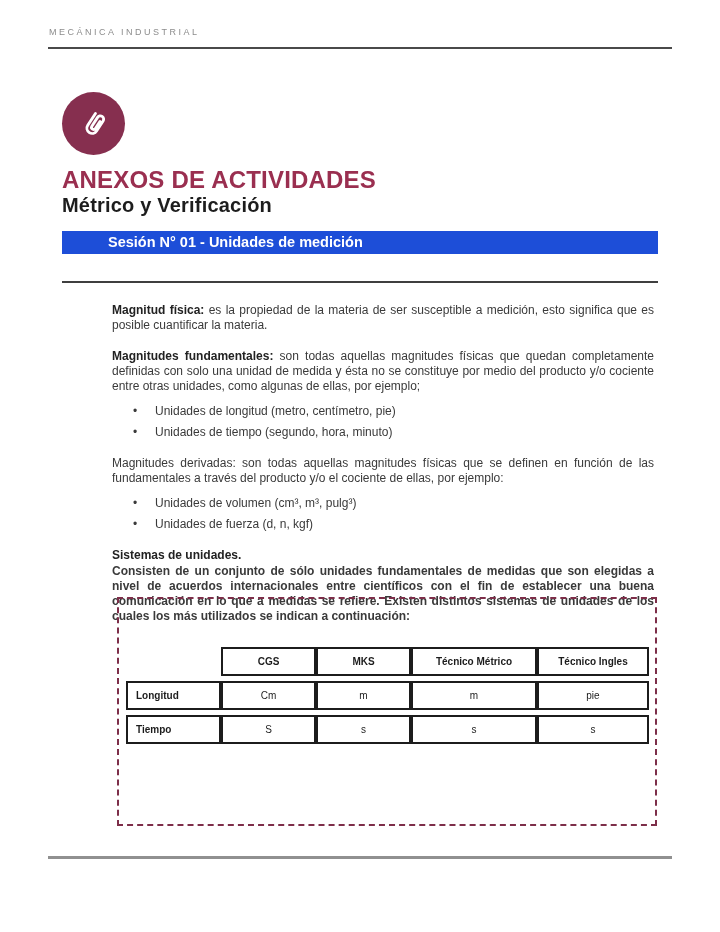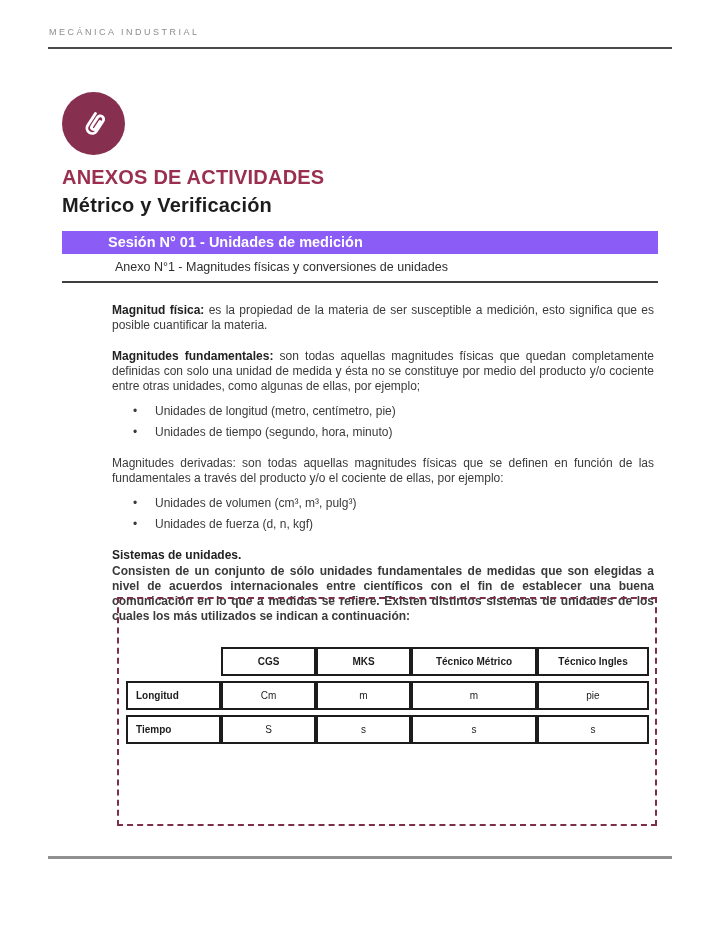--- a/index.html
+++ b/index.html
@@ -20,26 +20,26 @@
 
   
   .badge {
     position:absolute; left:62px; top:92px; width:63px; height:63px;
     border-radius:50%; background:#862f4f;
     display:flex; align-items:center; justify-content:center;
   }
   .badge svg { transform:rotate(33deg); }
 
   
-  .title    { position:absolute; left:62px; top:166px; font-size:20px; font-weight:bold; color:#9a2f50; letter-spacing:0.2px; }
+  .title    { position:absolute; left:62px; top:166px; font-size:24px; font-weight:bold; color:#9a2f50; letter-spacing:0.2px; }
   .subtitle { position:absolute; left:62px; top:194px; font-size:20px; font-weight:bold; color:#1d1d1d; letter-spacing:0.2px; }
 
   .banner {
     position:absolute; left:62px; top:231px; width:596px; height:23px;
-    background:#8b5cf6; color:#ffffff; font-size:14.5px; font-weight:bold;
+    background:#1d4ed8; color:#ffffff; font-size:14.5px; font-weight:bold;
     line-height:23px; padding-left:46px;
   }
   .annex { position:absolute; left:115px; top:260px; font-size:12.5px; color:#2e2e2e; }
   .thin-rule { position:absolute; left:62px; top:281px; width:596px; height:1.5px; background:#3f3f3f; }
 
   
   .content {
     position:absolute; left:112px; top:303px; width:542px;
     font-size:12px; line-height:15px; color:#3a3a3a; text-align:justify;
   }
@@ -80,21 +80,20 @@
       <svg width="36" height="36" viewBox="0 0 24 24" fill="none">
         <path d="M9 5.6 V15 a3.5 3.5 0 0 0 7 0 V7 a2.2 2.2 0 0 0 -4.4 0 V14 a1.4 1.4 0 0 0 2.8 0 V8.4" stroke="#ffffff" stroke-width="1.9" stroke-linecap="round" stroke-linejoin="round"></path>
       </svg>
     </span>
   </div>
 
   <div class="title">ANEXOS DE ACTIVIDADES</div>
   <div class="subtitle">Métrico y Verificación</div>
 
   <div class="banner">Sesión N° 01 - Unidades de medición</div>
-  <div class="annex">Anexo N°1 - Magnitudes físicas y conversiones de unidades</div>
   <div class="thin-rule"></div>
 
   <div class="content">
     <p class="para"><b>Magnitud física:</b> <span>es la propiedad de la materia de ser susceptible a medición, esto significa que es posible cuantificar la materia.</span></p>
 
     <p class="para tight"><b>Magnitudes fundamentales:</b> <span>son todas aquellas magnitudes físicas que quedan completamente definidas con solo una unidad de medida y ésta no se constituye por medio del producto y/o cociente entre otras unidades, como algunas de ellas, por ejemplo;</span></p>
 
     <ul class="bullets">
       <li>
           <span class="dot">•</span>

